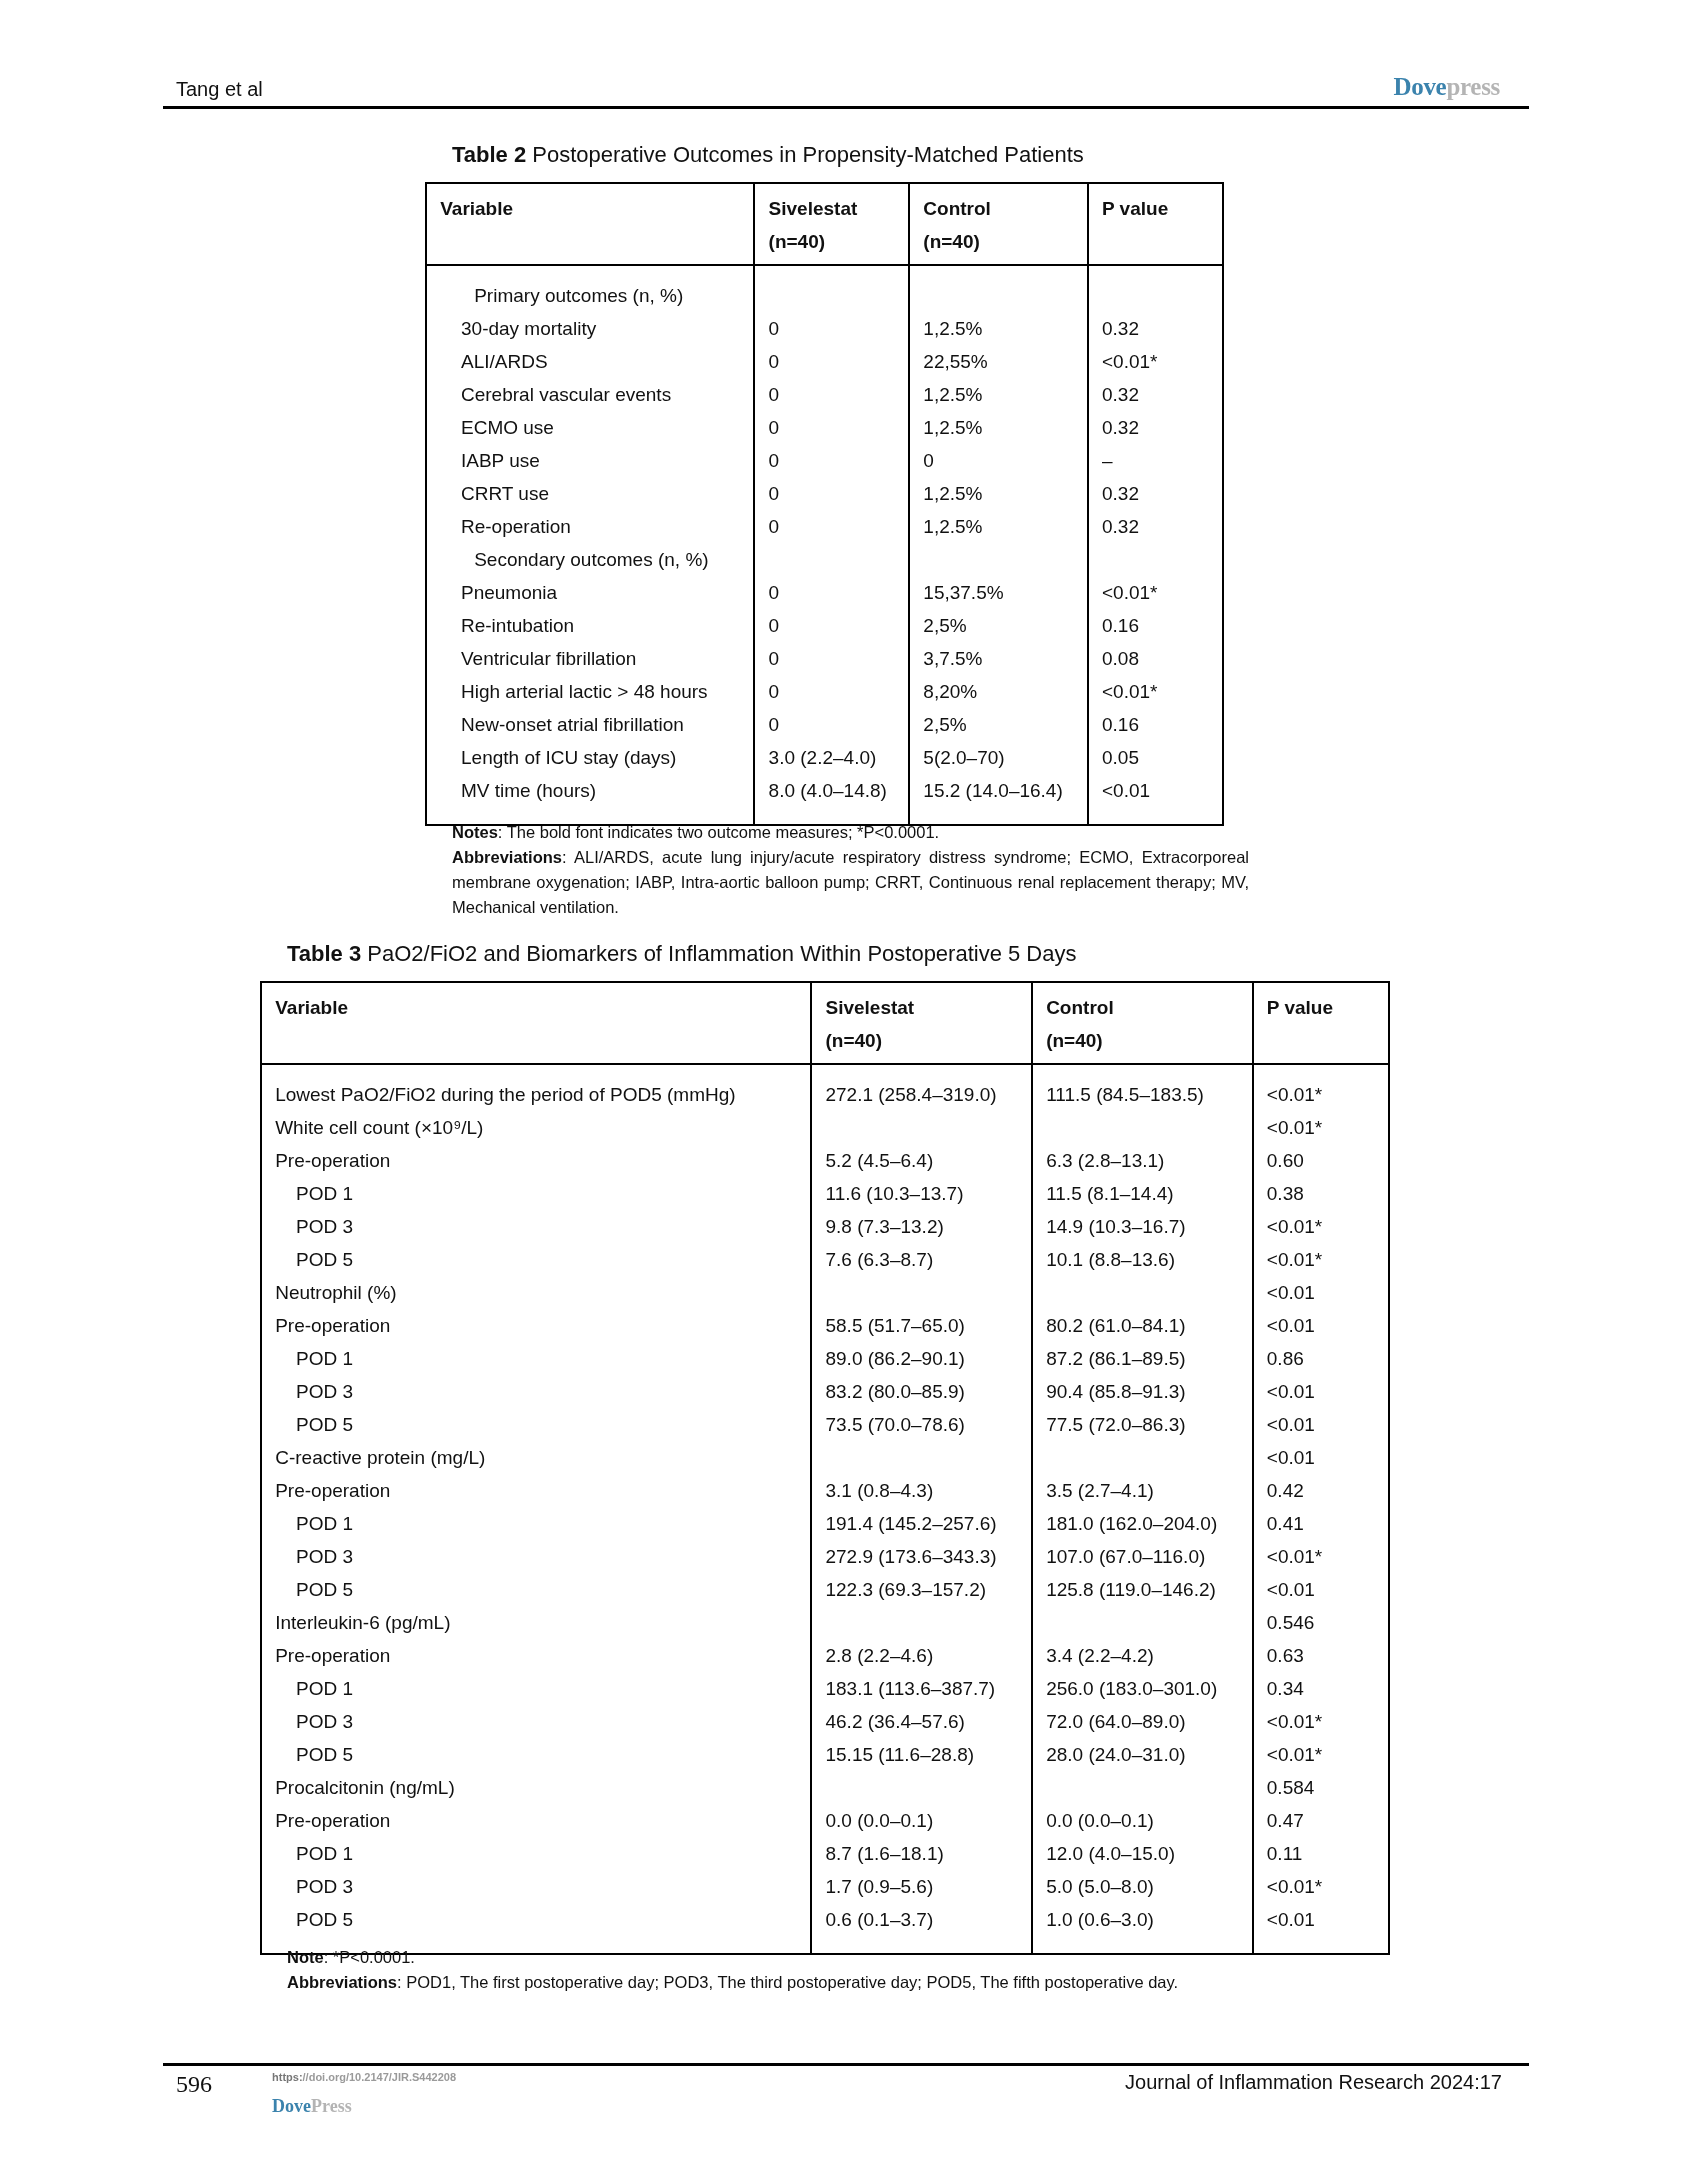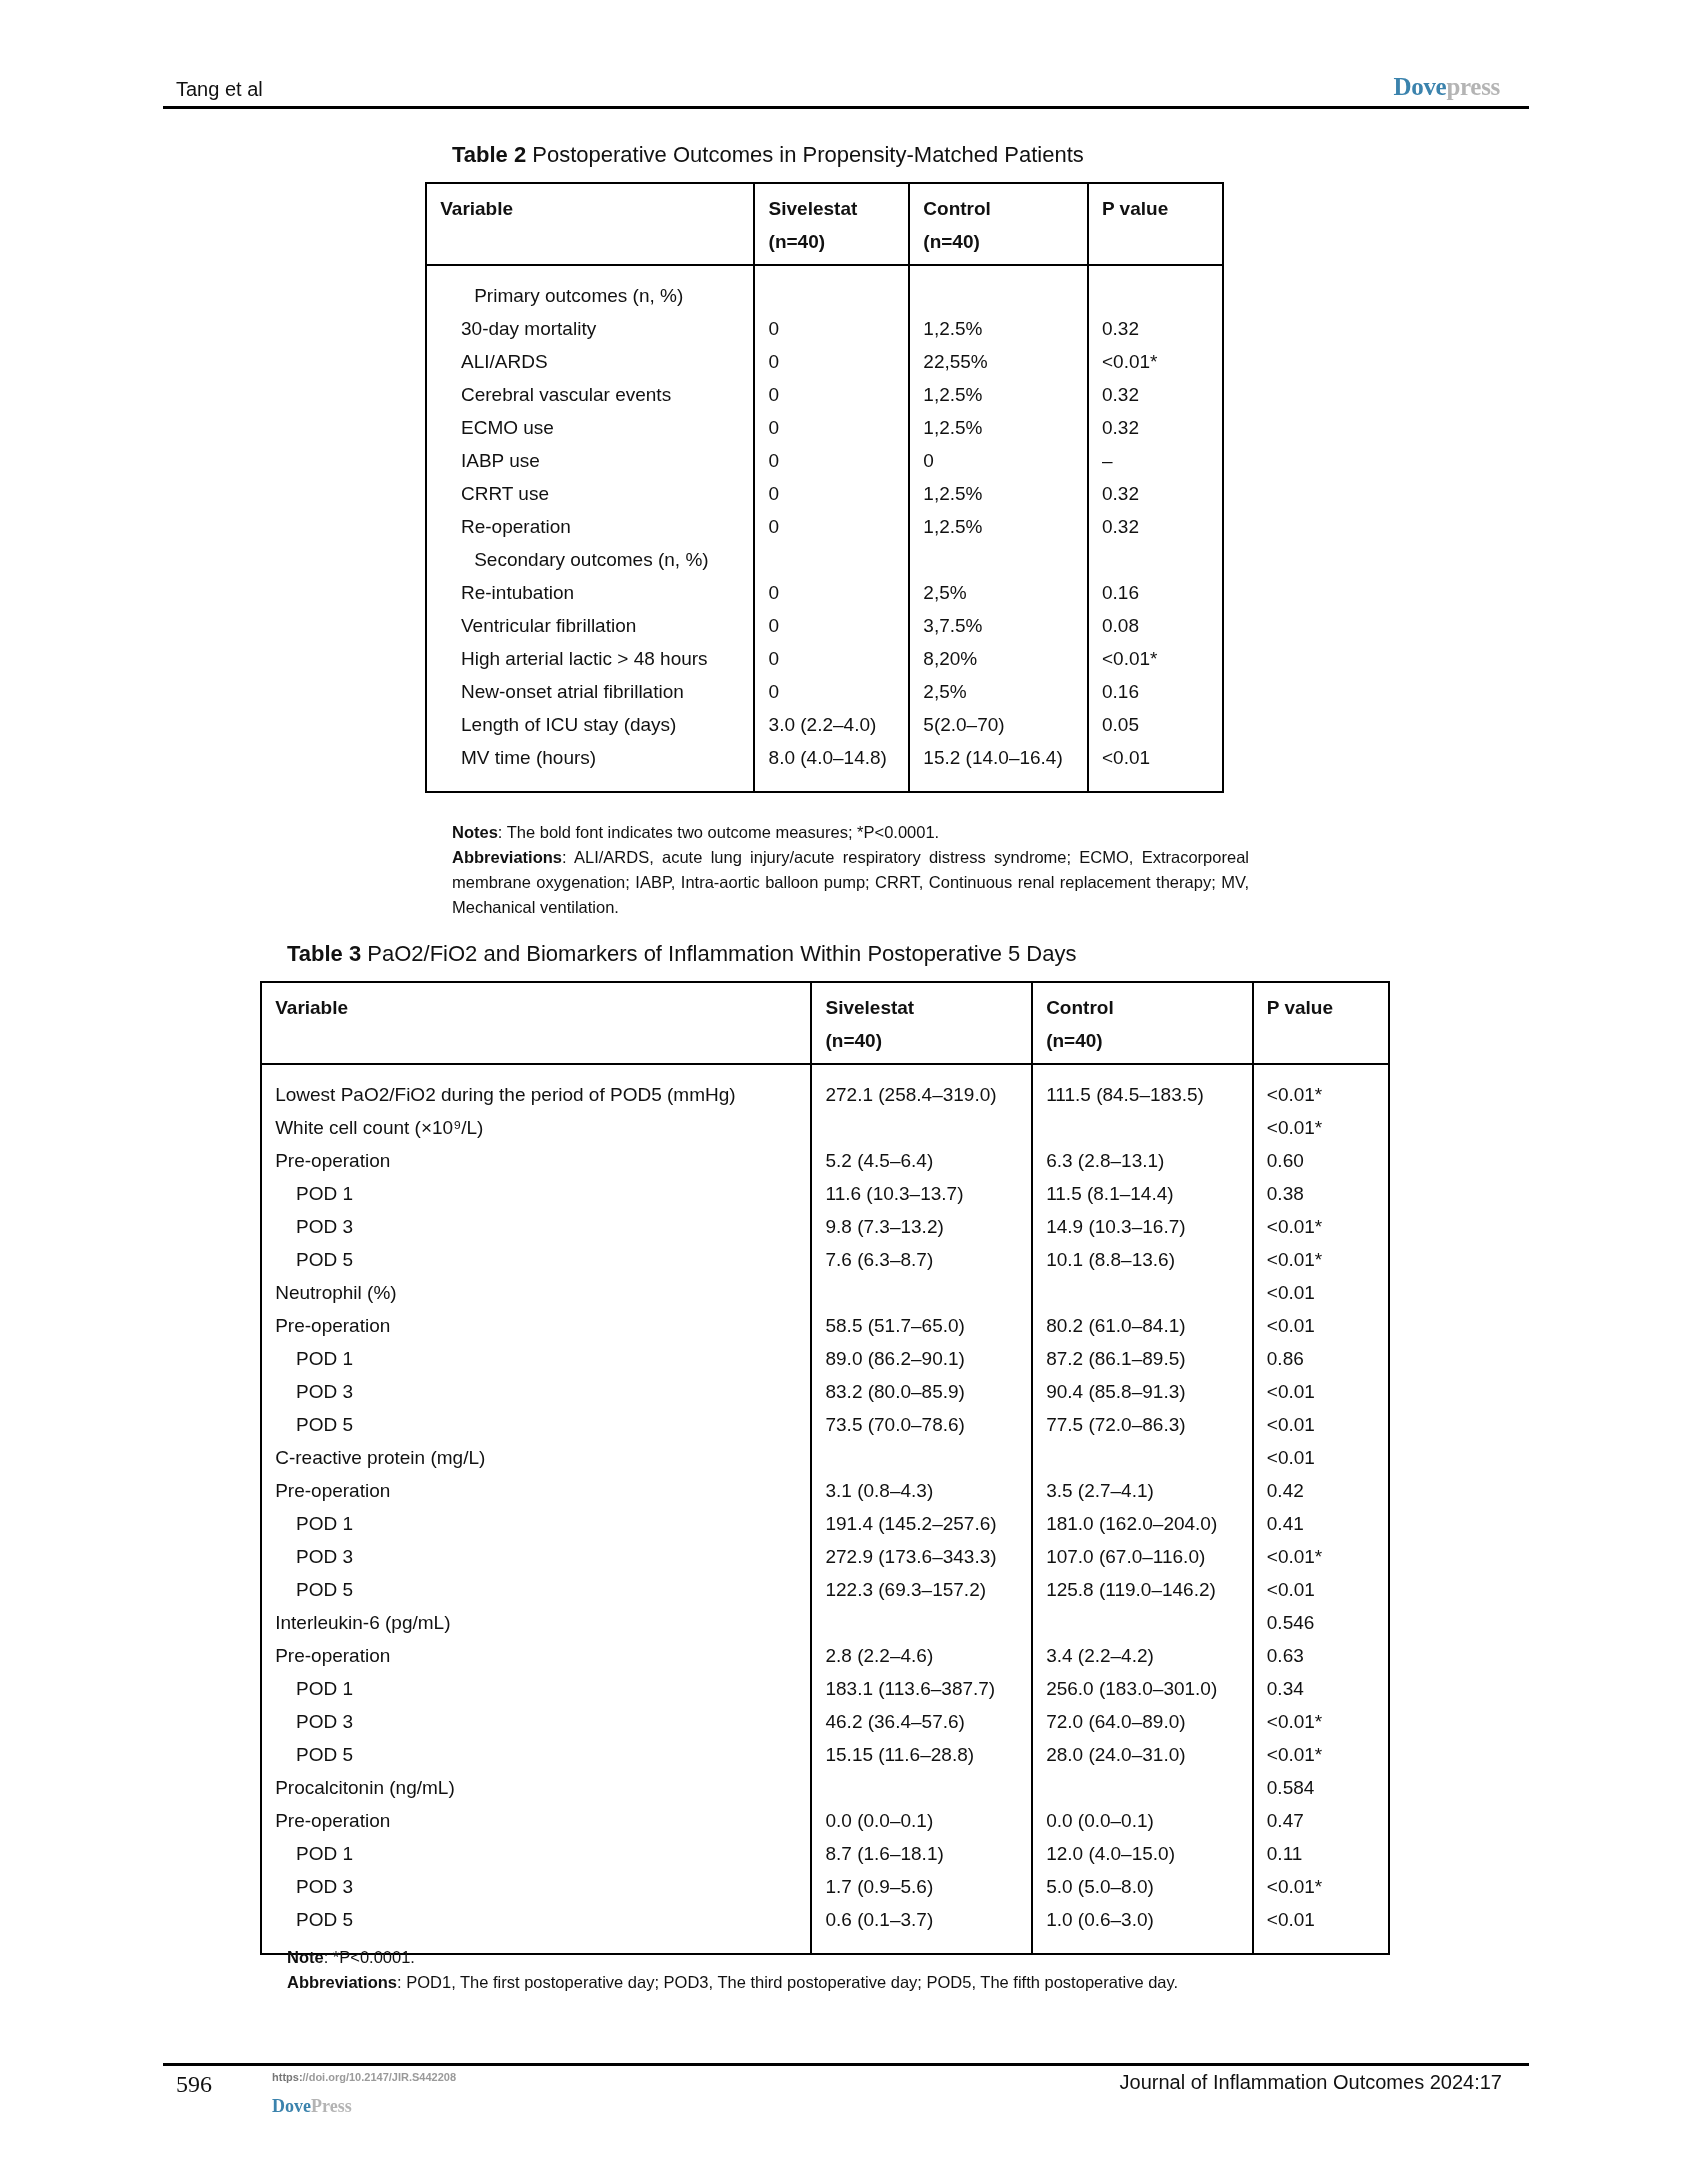--- a/index.html
+++ b/index.html
@@ -111,20 +111,26 @@
         <td class="indent">Re-operation</td>
         <td>0</td>
         <td>1,2.5%</td>
         <td>0.32</td>
       </tr>
       <tr>
         <td class="section"><b>Secondary outcomes</b><span> (n, %)</span></td>
         <td></td>
         <td></td>
         <td></td>
+      </tr>
+      <tr>
+        <td class="indent">Pneumonia</td>
+        <td>0</td>
+        <td>15,37.5%</td>
+        <td>&lt;0.01*</td>
       </tr>
       <tr>
         <td class="indent">Re-intubation</td>
         <td>0</td>
         <td>2,5%</td>
         <td>0.16</td>
       </tr>
       <tr>
         <td class="indent">Ventricular fibrillation</td>
         <td>0</td>
@@ -348,14 +354,14 @@
 </div>
 
 <div class="abs rule-bottom"></div>
 <div class="abs page-num">596</div>
 <div class="abs doi">
   <span class="proto">https:</span><span>//doi.org/10.2147/JIR.S442208</span>
 </div>
 <div class="abs footer-logo">
   <span class="dove">Dove</span><span class="press">Press</span>
 </div>
-<div class="abs journal">Journal of Inflammation Outcomes 2024:17</div>
+<div class="abs journal">Journal of Inflammation Research 2024:17</div>
 
 
 </body></html>

